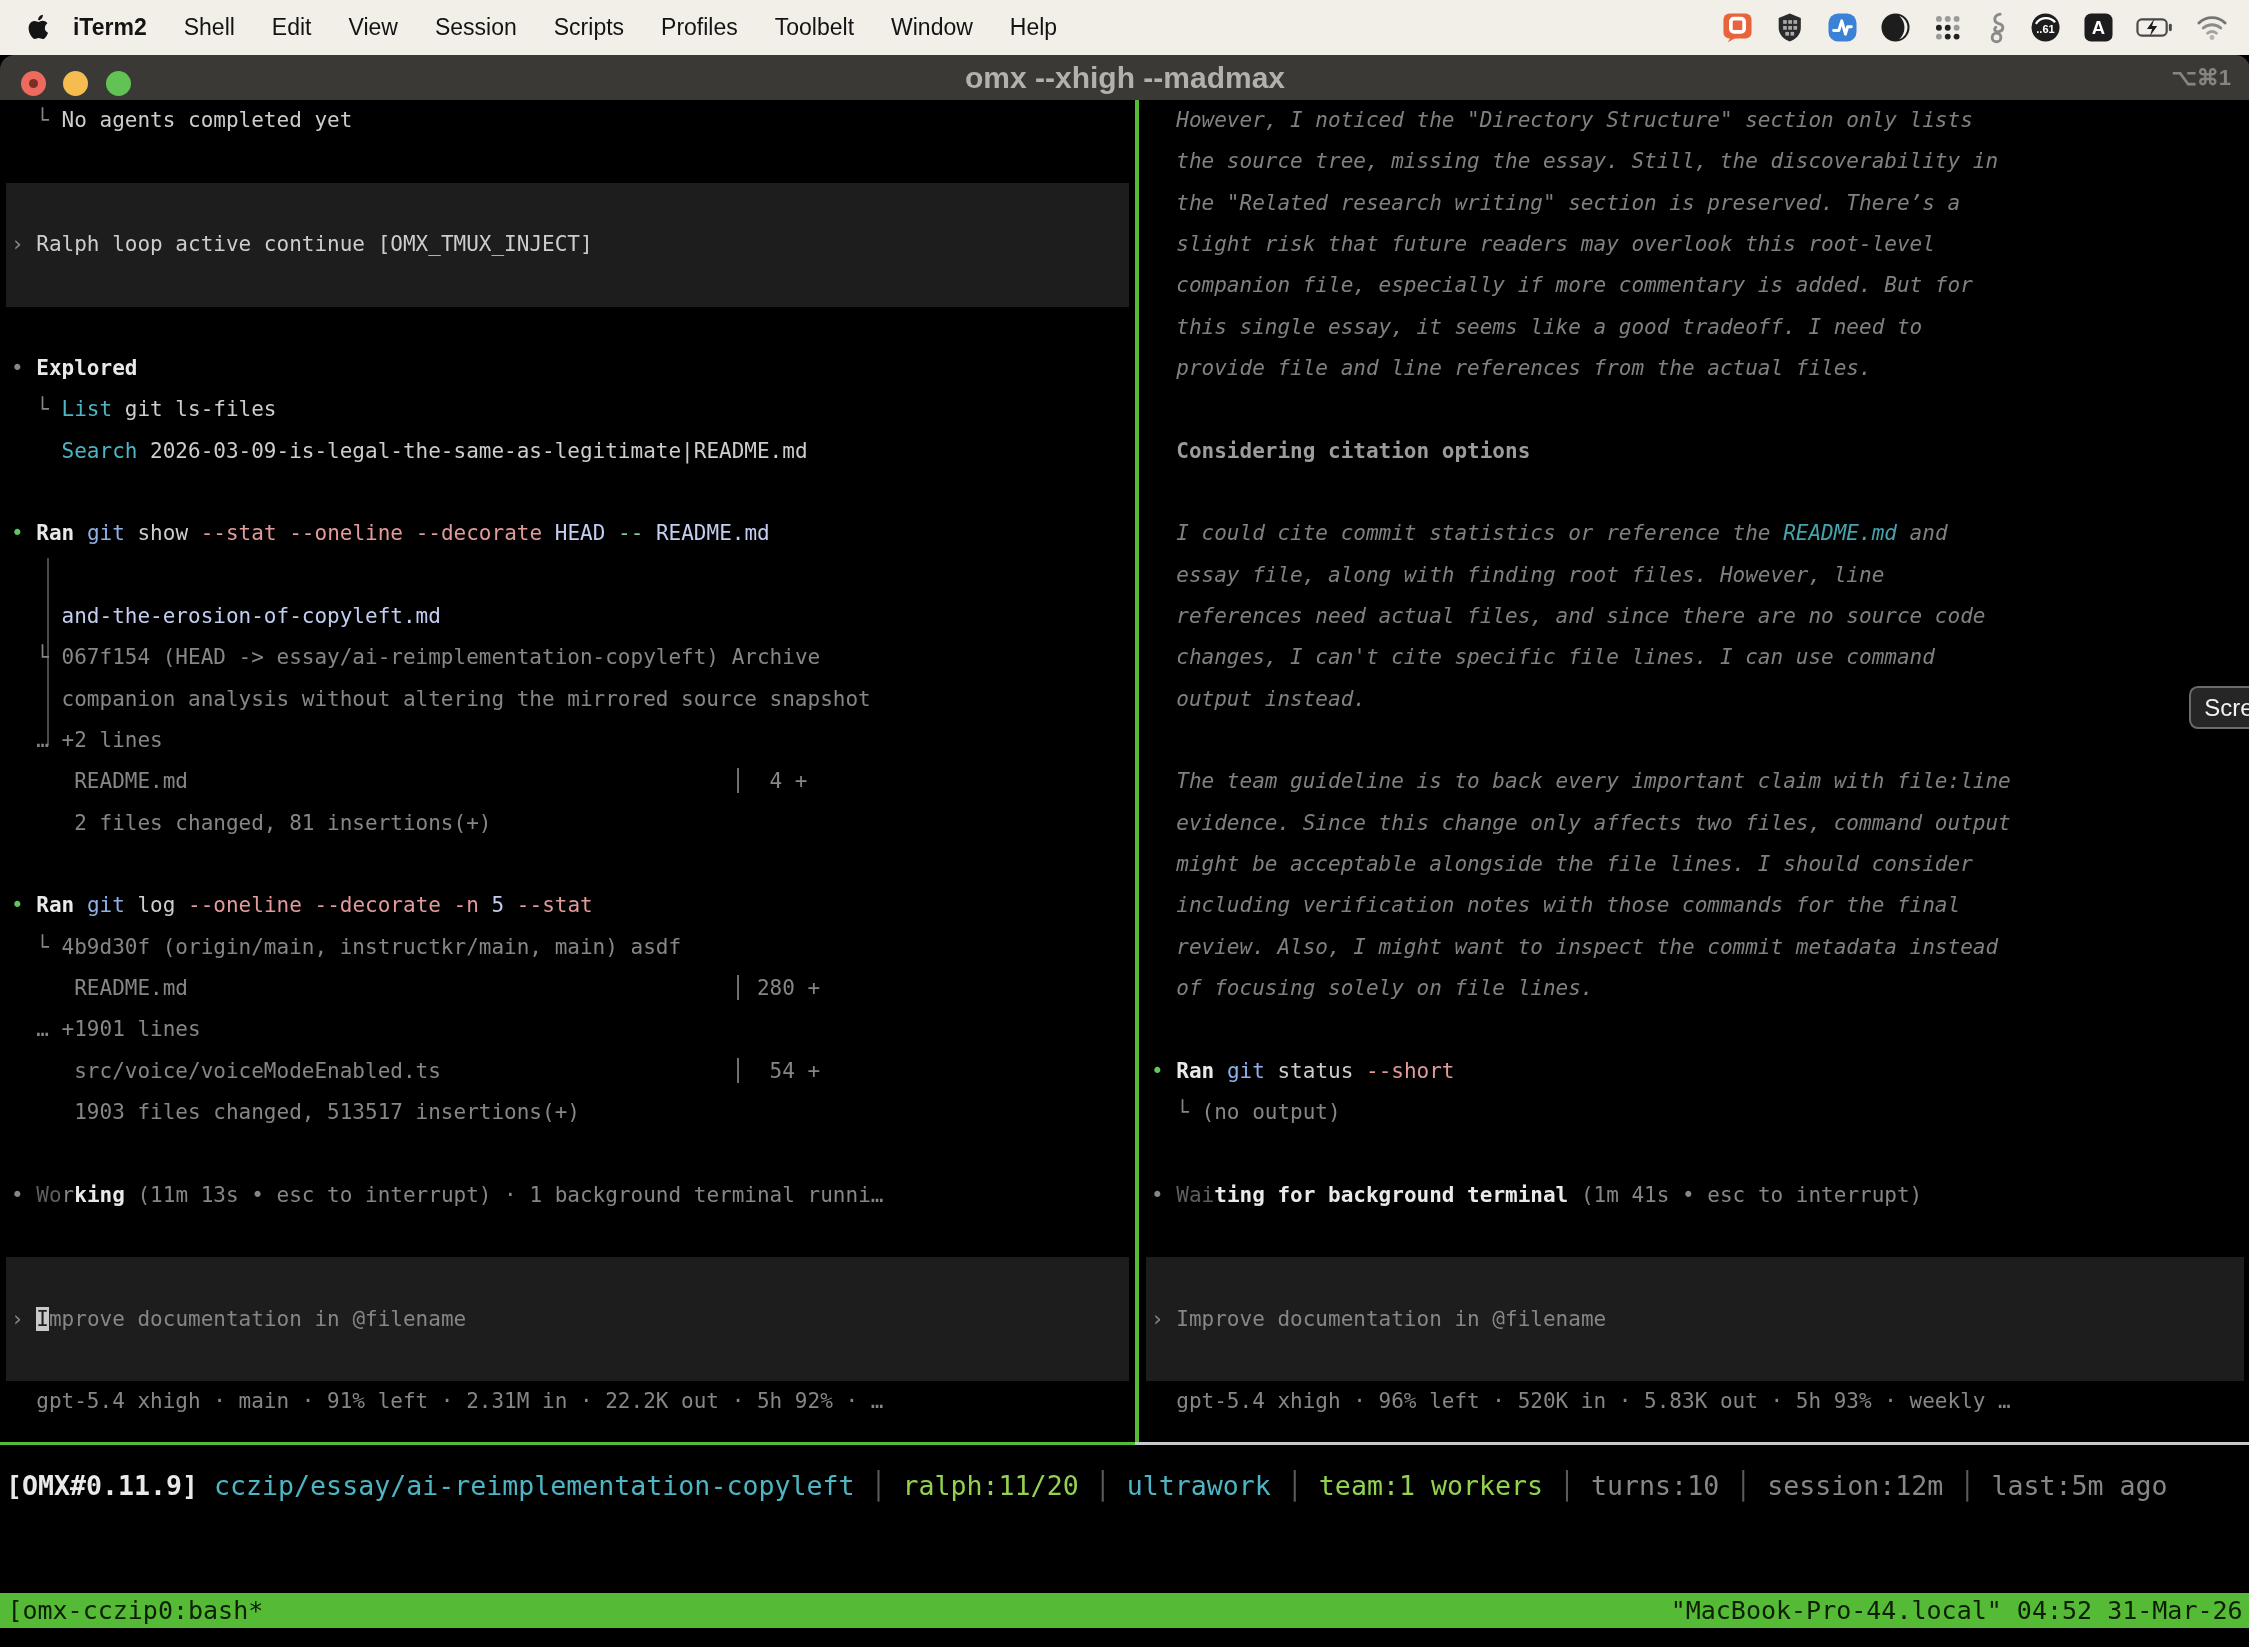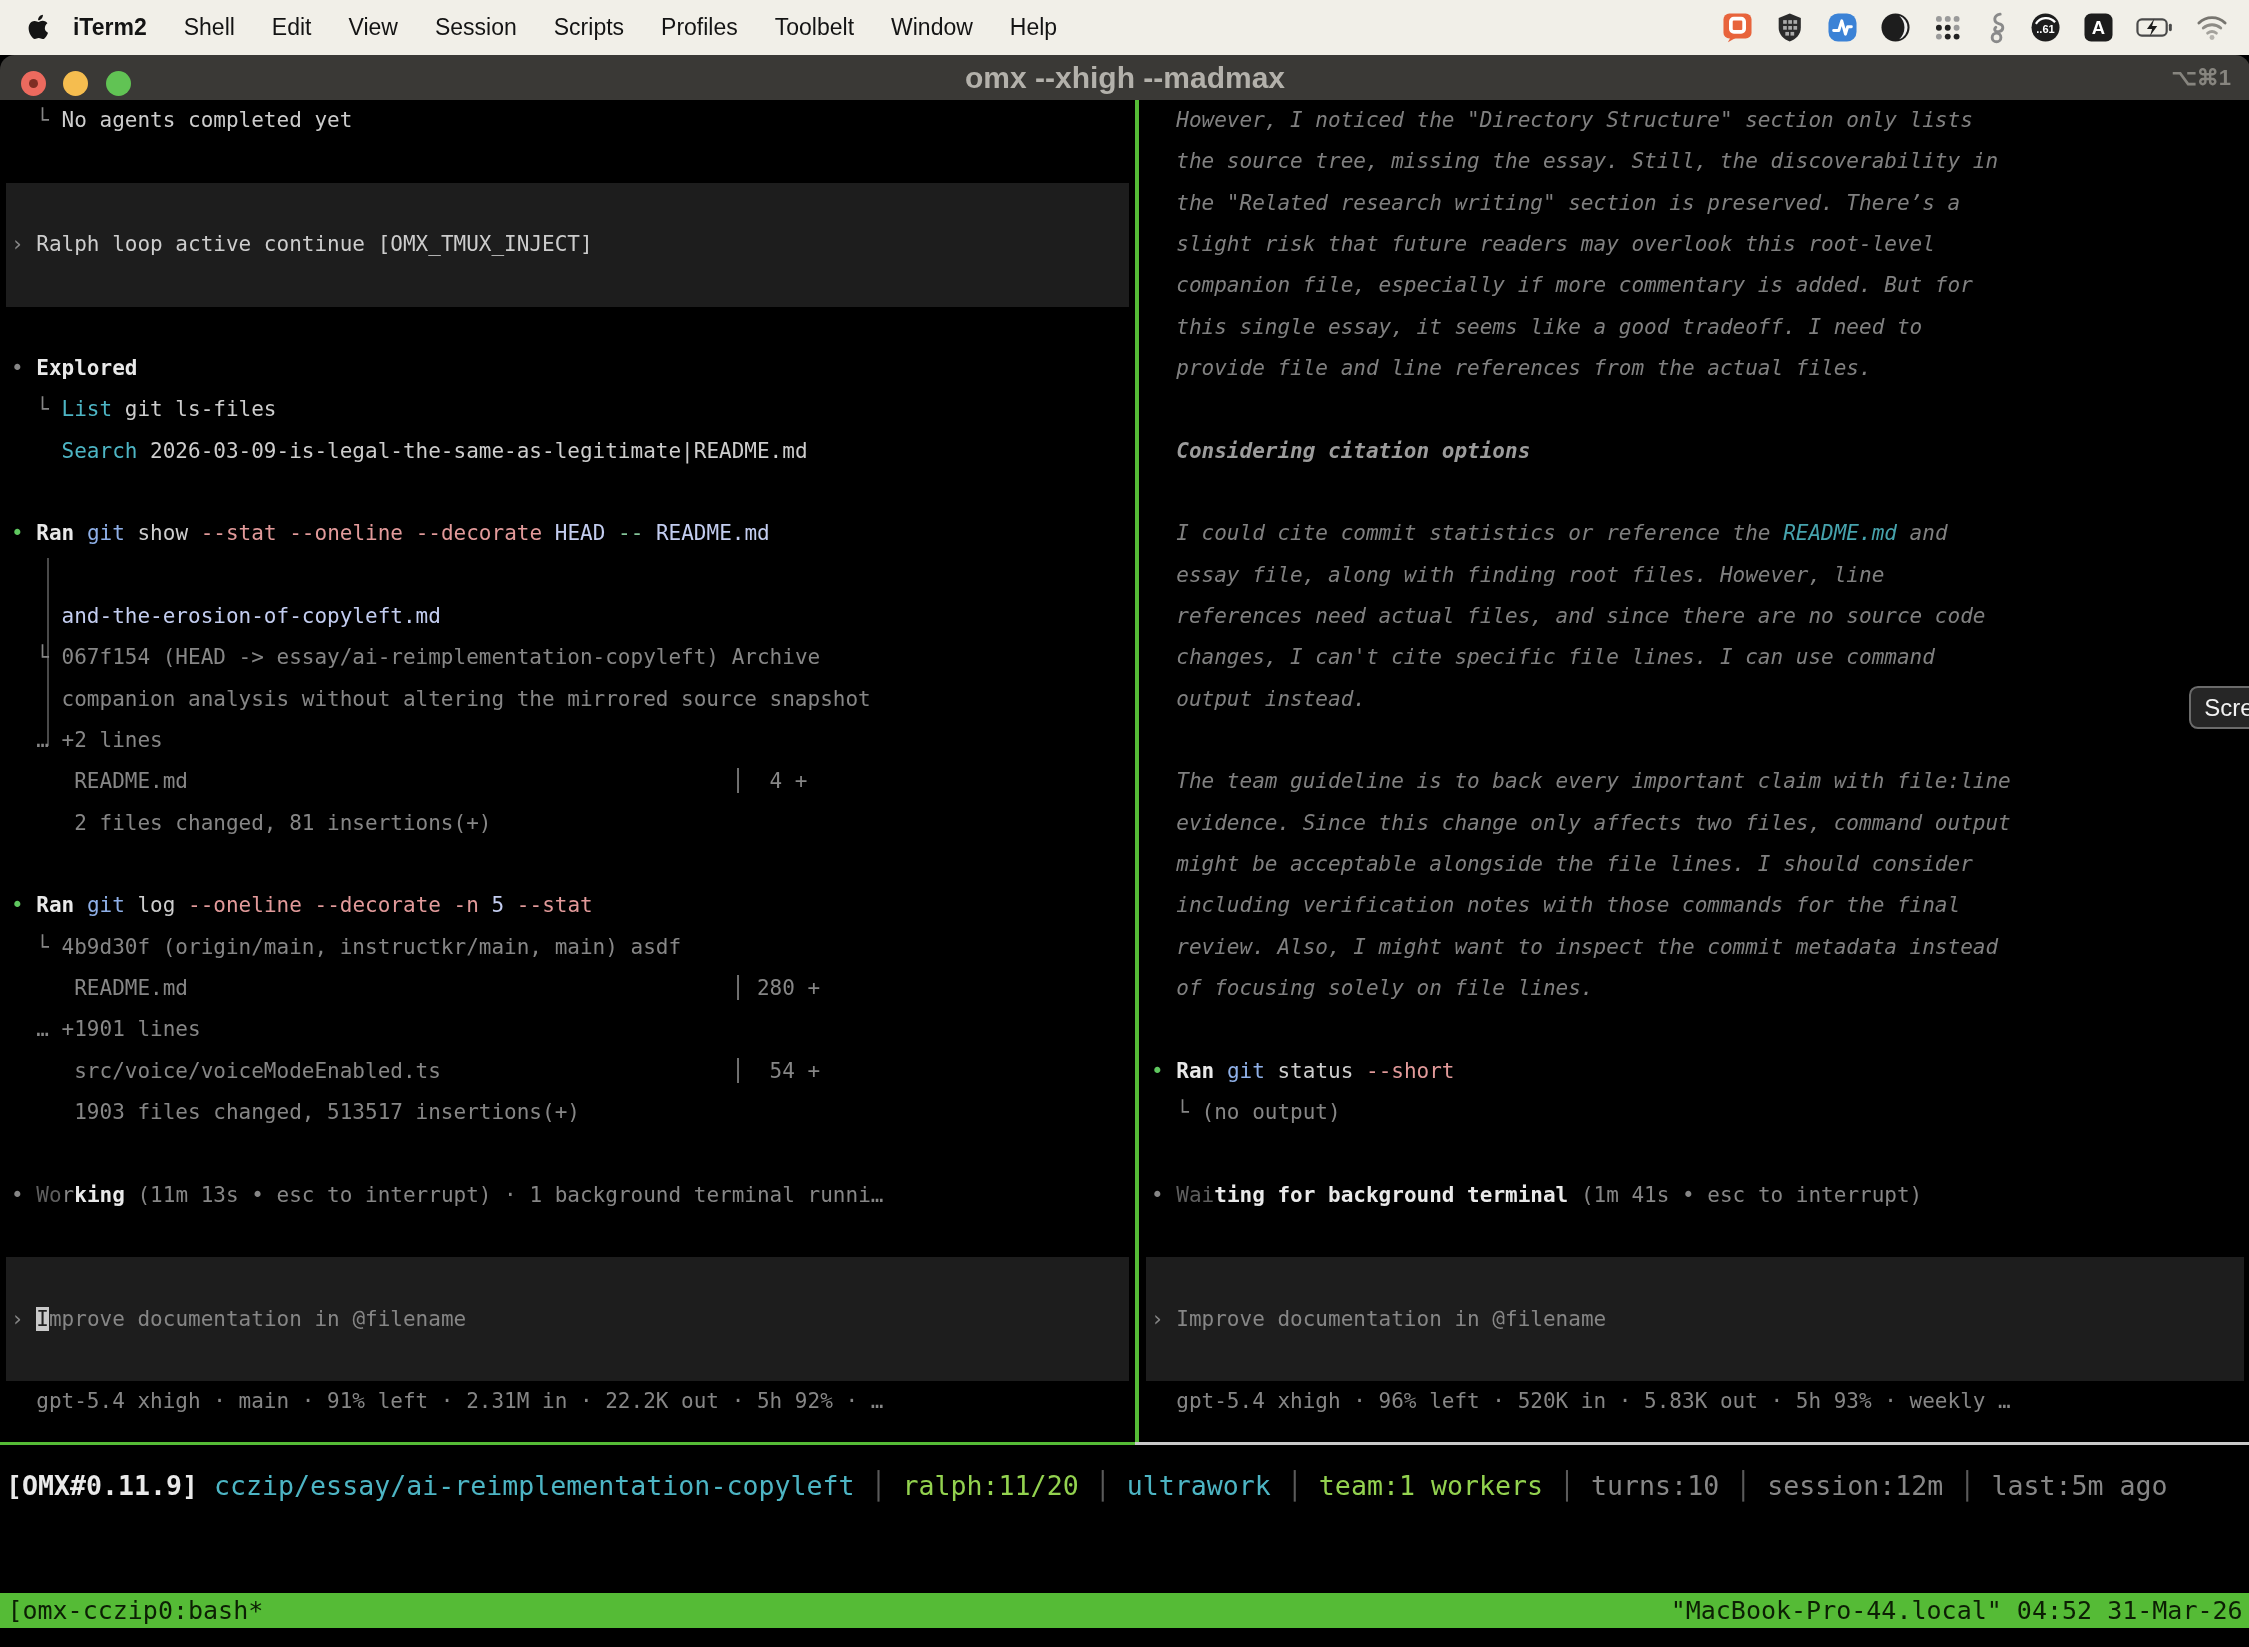--- a/index.html
+++ b/index.html
@@ -45,21 +45,21 @@
   .hborder.green{left:0;width:1135px;background:var(--tmux)}
   .hborder.gray{left:1135px;width:1115px;background:var(--graybrd)}
   
   .c-bright{color:var(--bright)} .c-b{font-weight:bold}
   .c-text{color:var(--text)} .c-dim{color:var(--dim)} .c-dimmer{color:var(--dimmer)}
   .c-cyan{color:var(--cyan)} .c-blue{color:var(--blue)} .c-pink{color:var(--pink)}
   .c-lav{color:var(--lav)} .c-grn2{color:var(--grn2)} .c-green{color:var(--green)}
   .c-lime{color:var(--lime)} .c-sep{color:var(--sep)}
   .c-teal{color:var(--teal);font-style:italic}
   .c-para{color:var(--para);font-style:italic}
-  .c-parab{color:#9c9c9c;font-style:italic;font-weight:bold}
+  .c-parab{color:#9c9c9c;font-weight:bold}
   .c-cursor{background:#c9c9c9;color:#1d1d1d}
   
   .omxline{position:absolute;left:5.9px;top:1465px;white-space:pre;font-size:26.6px;line-height:41px;z-index:2}
   
   .tmuxbar{position:absolute;left:0;top:1593px;width:2250px;height:35px;background:var(--tmux);
     display:flex;align-items:center;justify-content:space-between;padding:0 7.4px;
     font-size:25px;color:#0c1f04;white-space:pre}
   
   .screenbtn{position:absolute;left:2189px;top:686px;width:96px;height:43px;background:#262626;
     border:2.2px solid #6b6b6b;border-radius:8.9px;color:#f2f2f2;z-index:6;

